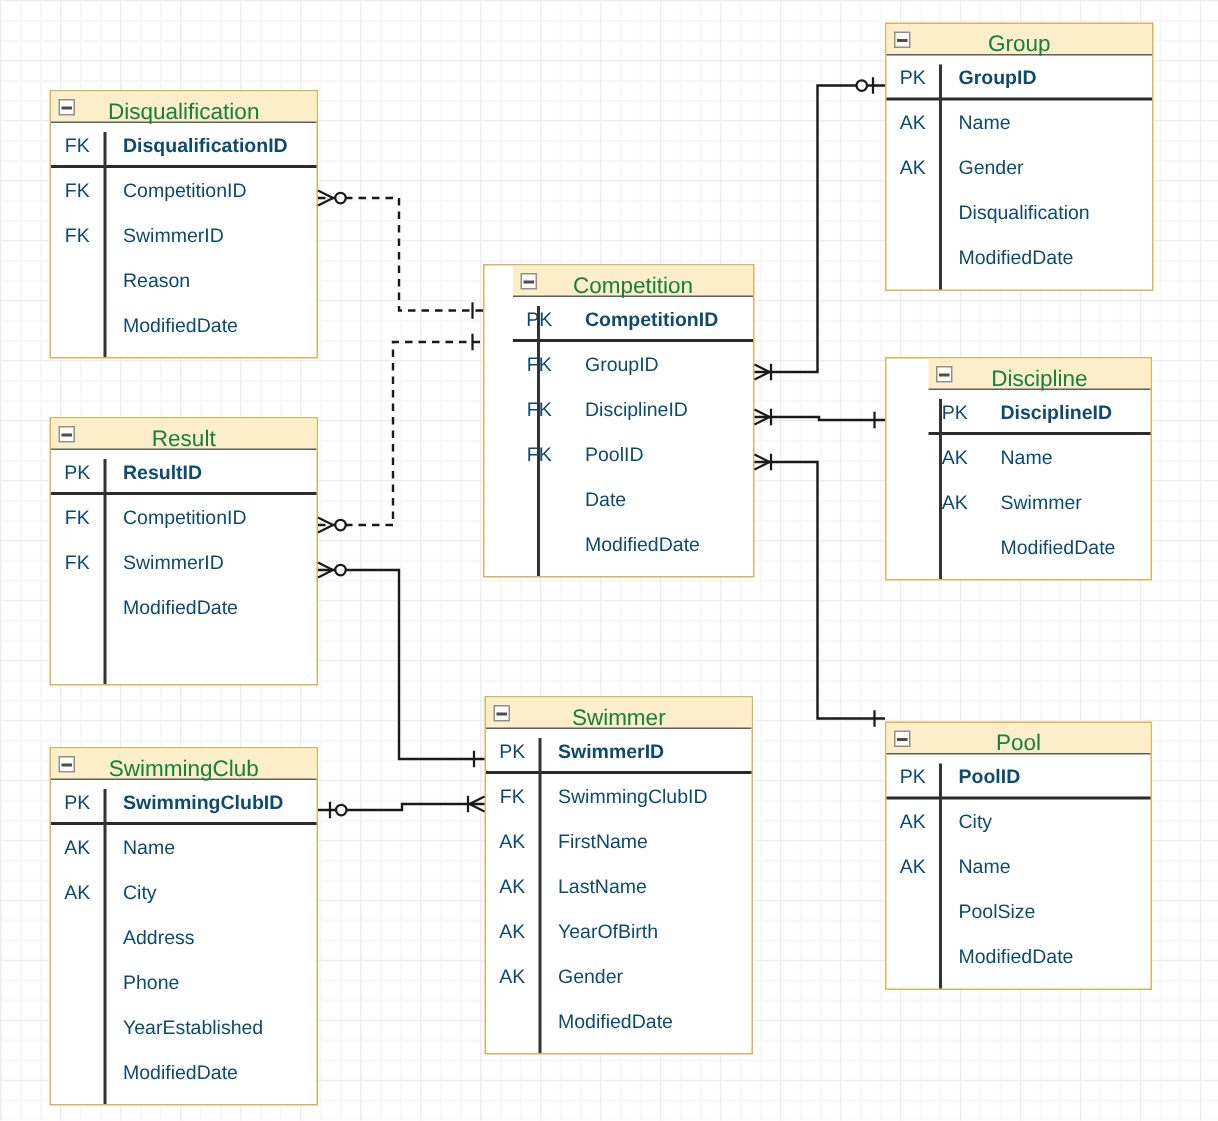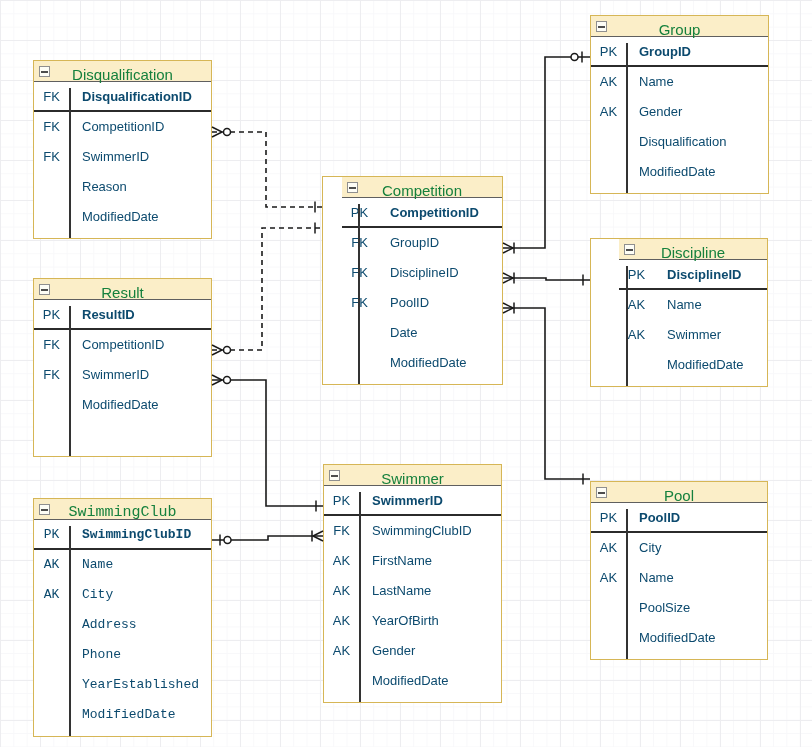--- a/index.html
+++ b/index.html
@@ -104,21 +104,21 @@
       <div class="entity" style="left: 33px; top: 278px; width: 179px; height: 179px;">
         <div class="hdr"><span class="collapse">
             <span class="minus"></span>
           </span><span>Result</span></div>
         <div class="row pk"><span class="key">PK</span><span class="name">ResultID</span></div>
         <div class="row"><span class="key">FK</span><span class="name">CompetitionID</span></div>
         <div class="row"><span class="key">FK</span><span class="name">SwimmerID</span></div>
         <div class="row"><span class="key"></span><span class="name">ModifiedDate</span></div>
         <div class="vsep"></div>
       </div>
-      <div class="entity" style="left: 33px; top: 498px; width: 179px; height: 239px; font-family: Liberation Mono, monospace;">
+      <div class="entity" style="left: 33px; top: 498px; width: 179px; height: 239px;">
         <div class="hdr"><span class="collapse">
             <span class="minus"></span>
           </span><span>SwimmingClub</span></div>
         <div class="row pk"><span class="key">PK</span><span class="name">SwimmingClubID</span></div>
         <div class="row"><span class="key">AK</span><span class="name">Name</span></div>
         <div class="row"><span class="key">AK</span><span class="name">City</span></div>
         <div class="row"><span class="key"></span><span class="name">Address</span></div>
         <div class="row"><span class="key"></span><span class="name">Phone</span></div>
         <div class="row"><span class="key"></span><span class="name">YearEstablished</span></div>
         <div class="row"><span class="key"></span><span class="name">ModifiedDate</span></div>

